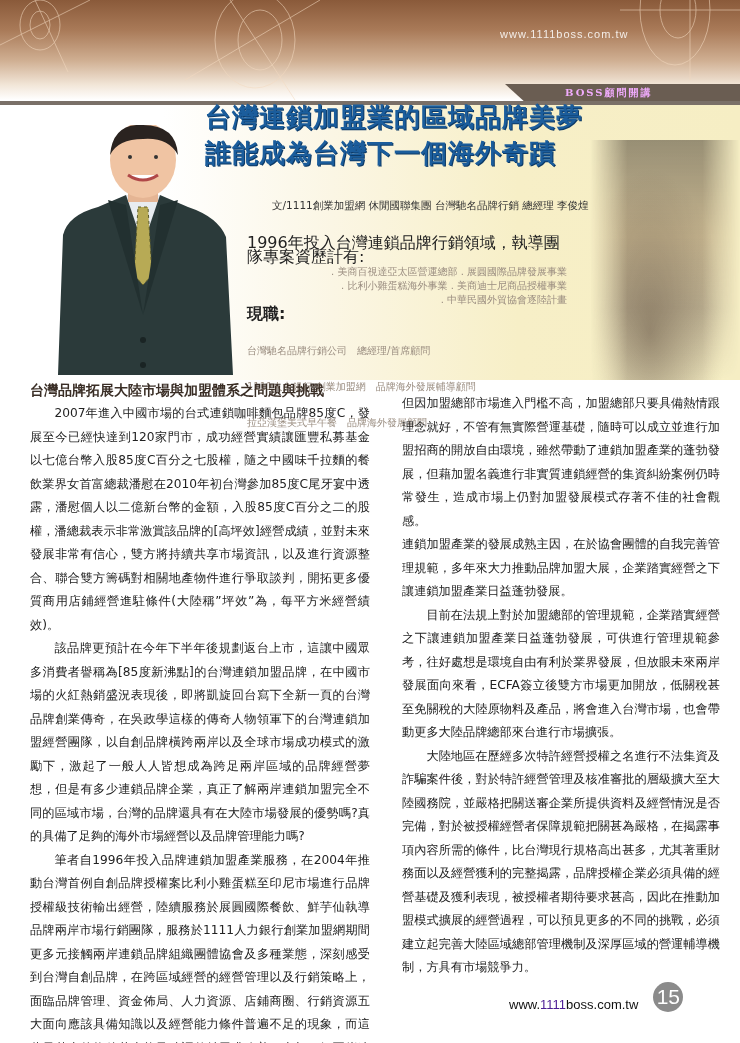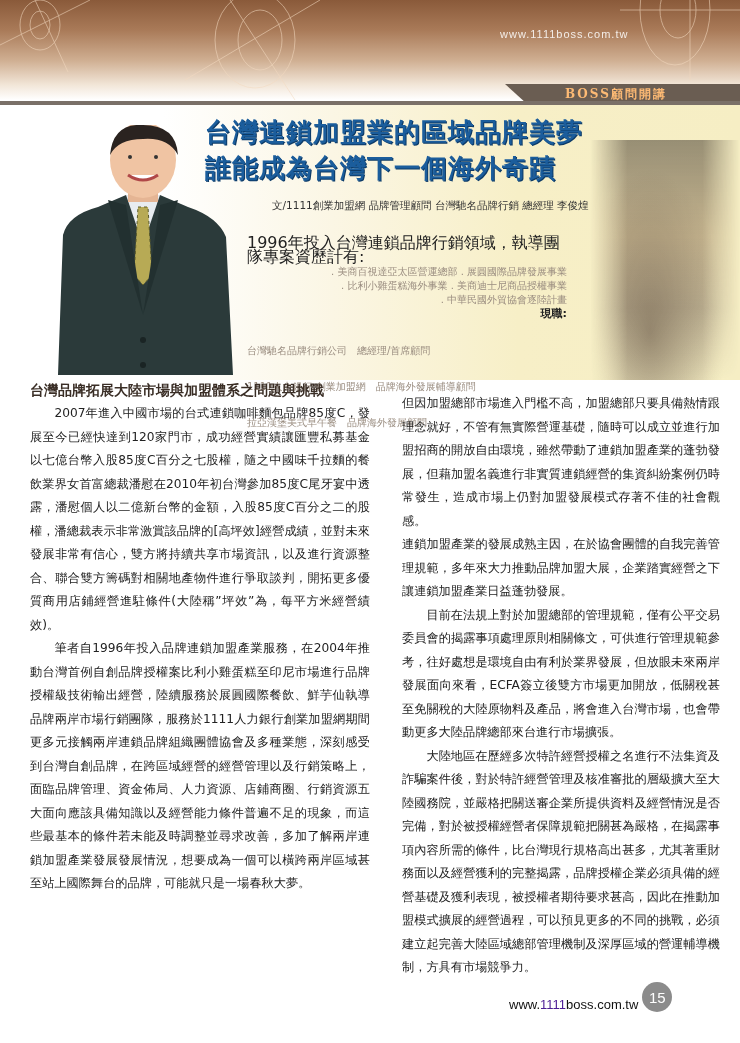--- a/index.html
+++ b/index.html
@@ -17,68 +17,68 @@
     color: #ffffff; opacity: 0.85; font-family: "Liberation Sans", sans-serif;
   }
   .header-rule { position: absolute; left: 0; top: 101px; width: 740px; height: 4px; background: #7a7068; }
   .section-tab {
     position: absolute; left: 505px; top: 84px; width: 235px; height: 20px;
     background: #6a5d52;
     clip-path: polygon(0 0, 100% 0, 100% 100%, 22px 100%);
   }
   .section-tab span {
     position: absolute; left: 60px; top: 2px; font-family: "DejaVu Serif", serif;
-    color: #fdba74; font-size: 12px; font-weight: bold; letter-spacing: 2px;
+    color: #f0abfc; font-size: 10px; font-weight: bold; letter-spacing: 2px;
   }
 
   .hero {
     position: absolute; left: 0; top: 105px; width: 740px; height: 275px;
     background: linear-gradient(90deg, #ffffff 0%, #ffffff 22%, #fbf6e4 45%, #f7efc7 70%, #f6eec4 100%);
   }
   .photo-right {
     position: absolute; left: 590px; top: 140px; width: 150px; height: 240px;
     background:
       radial-gradient(ellipse at 40% 80%, rgba(60,40,30,0.55) 0%, rgba(60,40,30,0) 60%),
       linear-gradient(180deg, rgba(50,40,30,0.6) 0%, rgba(120,90,60,0.5) 40%, rgba(90,70,60,0.4) 70%, rgba(240,230,190,0) 100%);
     -webkit-mask-image: linear-gradient(90deg, transparent 0%, #000 25%, #000 75%, transparent 100%);
     mask-image: linear-gradient(90deg, transparent 0%, #000 25%, #000 75%, transparent 100%);
     opacity: 0.8;
   }
   .portrait { position: absolute; left: 48px; top: 125px; width: 190px; height: 250px; }
 
   .title {
-    position: absolute; left: 205px; top: 114px; width: 400px;
-    font-family: Liberation Sans, sans-serif; font-weight: bold; font-size: 26px; line-height: 36px;
+    position: absolute; left: 205px; top: 100px; width: 400px;
+    font-family: Liberation Serif, serif; font-weight: bold; font-size: 26px; line-height: 36px;
     color: #1b5d9c; letter-spacing: 1px;
     text-shadow: 1px 1px 0 #0d3a66;
   }
   .byline {
     position: absolute; left: 272px; top: 199px; font-size: 10.5px; color: #333;
     font-family: "DejaVu Sans", sans-serif; white-space: nowrap;
   }
   .bio { position: absolute; left: 247px; top: 236px; width: 320px; font-size: 10px; line-height: 14.3px; }
   .bio .lead { color: #222; font-size: 16px; }
   .bio .item { color: #9a8d80; text-align: right; }
-  .bio .current-head { color: #222; font-size: 11px; font-weight: bold; text-align: right; }
+  .bio .current-head { color: #222; font-size: 16px; font-weight: bold; }
   .bio .current { color: #9a8d80; margin-top: 22px; }
 
   .col { position: absolute; font-size: 12.2px; line-height: 23.5px; color: #222; text-align: justify; }
   .col-left { left: 30px; top: 378px; width: 340px; }
   .col-right { left: 402px; top: 392px; width: 318px; }
   .subhead { font-weight: bold; font-size: 14px; color: #3a2e26; line-height: 24px; }
   .col p { text-indent: 2em; }
   .col p.noindent { text-indent: 0; }
 
   .footer { position: absolute; left: 509px; top: 996px; display: flex; align-items: center; }
   .footer-url { font-family: "Liberation Sans", sans-serif; font-size: 13px; color: #111; }
   .footer-url .red { color: #4c1d95; }
   .page-num {
     width: 30px; height: 30px; border-radius: 50%; background: #8b8b8b; color: #fff;
-    font-family: "Liberation Sans", sans-serif; font-size: 15px; display: flex;
-    align-items: center; justify-content: center; margin-left: 4px; margin-top: -14px;
+    font-family: "Liberation Sans", sans-serif; font-size: 21px; display: flex;
+    align-items: center; justify-content: center; margin-left: 15px; margin-top: -14px;
   }
 </style>
 </head>
 <body>
 
 <div class="header-band">
   <svg width="740" height="100">
     <g fill="none" stroke="#f3d9c0" stroke-width="0.8" opacity="0.7">
       <ellipse cx="40" cy="25" rx="20" ry="25"></ellipse>
       <ellipse cx="40" cy="25" rx="10" ry="14"></ellipse>
@@ -118,43 +118,44 @@
   <circle cx="82" cy="32" r="2" fill="#333"></circle>
   <circle cx="108" cy="32" r="2" fill="#333"></circle>
   <circle cx="95" cy="215" r="3" fill="#1a2424"></circle>
   <circle cx="95" cy="240" r="3" fill="#1a2424"></circle>
 </svg>
 
 <div class="title">
   <div>台灣連鎖加盟業的區域品牌美夢</div>
   <div>誰能成為台灣下一個海外奇蹟</div>
 </div>
-<div class="byline">文/1111創業加盟網 品牌管理顧問 台灣馳名品牌行銷 總經理 李俊煌</div>
+<div class="byline">文/1111創業加盟網 休閒國聯集團 台灣馳名品牌行銷 總經理 李俊煌</div>
 
 <div class="bio">
   <div class="lead">1996年投入台灣連鎖品牌行銷領域，執導團隊專案資歷計有:</div>
   <div class="item">. 美商百視達亞太區營運總部 . 展圓國際品牌發展事業</div>
   <div class="item">. 比利小雞蛋糕海外事業 . 美商迪士尼商品授權事業</div>
   <div class="item">. 中華民國外貿協會逐陸計畫</div>
   <div class="current-head">現職:</div>
   <div class="current">台灣馳名品牌行銷公司　總經理/首席顧問</div>
   <div class="current">1111人力銀行 創業加盟網　品牌海外發展輔導顧問</div>
   <div class="current">拉亞漢堡美式早午餐　品牌海外發展顧問</div>
 </div>
 
 <div class="col col-left">
   <div class="subhead">台灣品牌拓展大陸市場與加盟體系之問題與挑戰</div>
   <p>2007年進入中國市場的台式連鎖咖啡麵包品牌85度C，發展至今已經快達到120家門市，成功經營實績讓匯豐私募基金以七億台幣入股85度C百分之七股權，隨之中國味千拉麵的餐飲業界女首富總裁潘慰在2010年初台灣參加85度C尾牙宴中透露，潘慰個人以二億新台幣的金額，入股85度C百分之二的股權，潘總裁表示非常激賞該品牌的[高坪效]經營成績，並對未來發展非常有信心，雙方將持續共享市場資訊，以及進行資源整合、聯合雙方籌碼對相關地產物件進行爭取談判，開拓更多優質商用店鋪經營進駐條件(大陸稱”坪效”為，每平方米經營績效)。</p>
+  <p>該品牌更預計在今年下半年後規劃返台上市，這讓中國眾多消費者譽稱為[85度新沸點]的台灣連鎖加盟品牌，在中國市場的火紅熱銷盛況表現後，即將凱旋回台寫下全新一頁的台灣品牌創業傳奇，在吳政學這樣的傳奇人物領軍下的台灣連鎖加盟經營團隊，以自創品牌橫跨兩岸以及全球市場成功模式的激勵下，激起了一般人人皆想成為跨足兩岸區域的品牌經營夢想，但是有多少連鎖品牌企業，真正了解兩岸連鎖加盟完全不同的區域市場，台灣的品牌還具有在大陸市場發展的優勢嗎?真的具備了足夠的海外市場經營以及品牌管理能力嗎?</p>
   <p>筆者自1996年投入品牌連鎖加盟產業服務，在2004年推動台灣首例自創品牌授權案比利小雞蛋糕至印尼市場進行品牌授權級技術輸出經營，陸續服務於展圓國際餐飲、鮮芋仙執導品牌兩岸市場行銷團隊，服務於1111人力銀行創業加盟網期間更多元接觸兩岸連鎖品牌組織團體協會及多種業態，深刻感受到台灣自創品牌，在跨區域經營的經營管理以及行銷策略上，面臨品牌管理、資金佈局、人力資源、店鋪商圈、行銷資源五大面向應該具備知識以及經營能力條件普遍不足的現象，而這些最基本的條件若未能及時調整並尋求改善，多加了解兩岸連鎖加盟產業發展發展情況，想要成為一個可以橫跨兩岸區域甚至站上國際舞台的品牌，可能就只是一場春秋大夢。</p>
 
 </div>
 
 <div class="col col-right">
   <p class="noindent">但因加盟總部市場進入門檻不高，加盟總部只要具備熱情跟理念就好，不管有無實際營運基礎，隨時可以成立並進行加盟招商的開放自由環境，雖然帶動了連鎖加盟產業的蓬勃發展，但藉加盟名義進行非實質連鎖經營的集資糾紛案例仍時常發生，造成市場上仍對加盟發展模式存著不佳的社會觀感。</p>
   <p class="noindent">連鎖加盟產業的發展成熟主因，在於協會團體的自我完善管理規範，多年來大力推動品牌加盟大展，企業踏實經營之下讓連鎖加盟產業日益蓬勃發展。</p>
-  <p>目前在法規上對於加盟總部的管理規範，僅有公平交易委員會的揭露事項處理原則相關條文，可供進行管理規範參考，往好處想是環境自由有利於業界發展，但放眼未來兩岸發展面向來看，ECFA簽立後雙方市場更加開放，低關稅甚至免關稅的大陸原物料及產品，將會進入台灣市場，也會帶動更多大陸品牌總部來台進行市場擴張。</p>
+  <p>目前在法規上對於加盟總部的管理規範，企業踏實經營之下讓連鎖加盟產業日益蓬勃發展，可供進行管理規範參考，往好處想是環境自由有利於業界發展，但放眼未來兩岸發展面向來看，ECFA簽立後雙方市場更加開放，低關稅甚至免關稅的大陸原物料及產品，將會進入台灣市場，也會帶動更多大陸品牌總部來台進行市場擴張。</p>
   <p>大陸地區在歷經多次特許經營授權之名進行不法集資及詐騙案件後，對於特許經營管理及核准審批的層級擴大至大陸國務院，並嚴格把關送審企業所提供資料及經營情況是否完備，對於被授權經營者保障規範把關甚為嚴格，在揭露事項內容所需的條件，比台灣現行規格高出甚多，尤其著重財務面以及經營獲利的完整揭露，品牌授權企業必須具備的經營基礎及獲利表現，被授權者期待要求甚高，因此在推動加盟模式擴展的經營過程，可以預見更多的不同的挑戰，必須建立起完善大陸區域總部管理機制及深厚區域的營運輔導機制，方具有市場競爭力。</p>
 </div>
 
 <div class="footer">
   <span class="footer-url"><span>www.</span><span class="red">1111</span><span>boss.com.tw</span></span>
   <div class="page-num">15</div>
 </div>
 
 </body></html>

